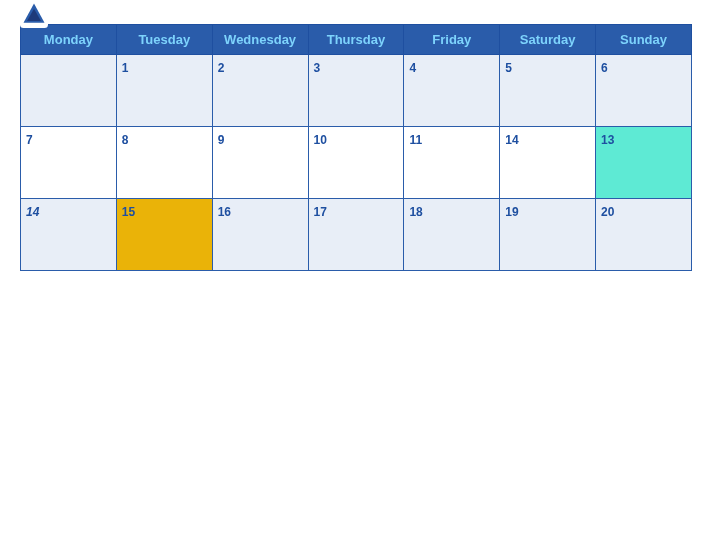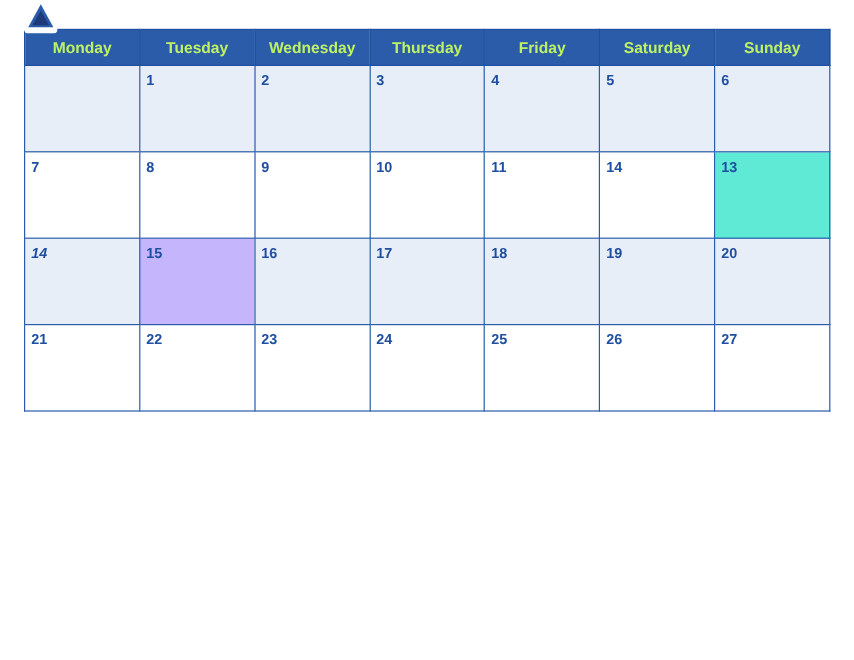--- a/index.html
+++ b/index.html
@@ -60,21 +60,21 @@
       font-size: 13px;
       color: #333;
     }
     .calendar {
       width: 100%;
       border-collapse: collapse;
       border: 1px solid #2a5caa;
     }
     .calendar th {
       background-color: #2a5caa;
-      color: #bef264;
+      color: #7dd3fc;
       text-align: center;
       font-size: 13px;
       font-weight: bold;
       padding: 7px 2px;
       border: 1px solid #1e4fa0;
     }
     .calendar td {
       border: 1px solid #2a5caa;
       vertical-align: top;
       width: calc(100% / 7);
@@ -139,30 +139,21 @@
         <td style="background-color: rgb(255, 255, 255);"><span class="day-num">7</span></td>
         <td style="background-color: rgb(255, 255, 255);"><span class="day-num">8</span></td>
         <td style="background-color: rgb(255, 255, 255);"><span class="day-num">9</span></td>
         <td style="background-color: rgb(255, 255, 255);"><span class="day-num">10</span></td>
         <td style="background-color: rgb(255, 255, 255);"><span class="day-num">11</span></td>
         <td style="background-color: rgb(255, 255, 255);"><span class="day-num">14</span></td>
         <td style="background-color: #5eead4;"><span class="day-num">13</span></td>
       </tr>
       <tr>
         <td style="background-color: rgb(232, 238, 247); font-style: italic;"><span class="day-num">14</span></td>
-        <td style="background-color: #c4b5fd;"><span class="day-num">15</span></td>
+        <td style="background-color: #eab308;"><span class="day-num">15</span></td>
         <td style="background-color: rgb(232, 238, 247);"><span class="day-num">16</span></td>
         <td style="background-color: rgb(232, 238, 247);"><span class="day-num">17</span></td>
         <td style="background-color: rgb(232, 238, 247);"><span class="day-num">18</span></td>
         <td style="background-color: rgb(232, 238, 247);"><span class="day-num">19</span></td>
         <td style="background-color: rgb(232, 238, 247);"><span class="day-num">20</span></td>
       </tr>
-      <tr>
-        <td style="background-color: rgb(255, 255, 255);"><span class="day-num">21</span></td>
-        <td style="background-color: rgb(255, 255, 255);"><span class="day-num">22</span></td>
-        <td style="background-color: rgb(255, 255, 255);"><span class="day-num">23</span></td>
-        <td style="background-color: rgb(255, 255, 255);"><span class="day-num">24</span></td>
-        <td style="background-color: rgb(255, 255, 255);"><span class="day-num">25</span></td>
-        <td style="background-color: rgb(255, 255, 255);"><span class="day-num">26</span></td>
-        <td style="background-color: rgb(255, 255, 255);"><span class="day-num">27</span></td>
-      </tr>
     </tbody>
 </table>
 
 </body></html>

